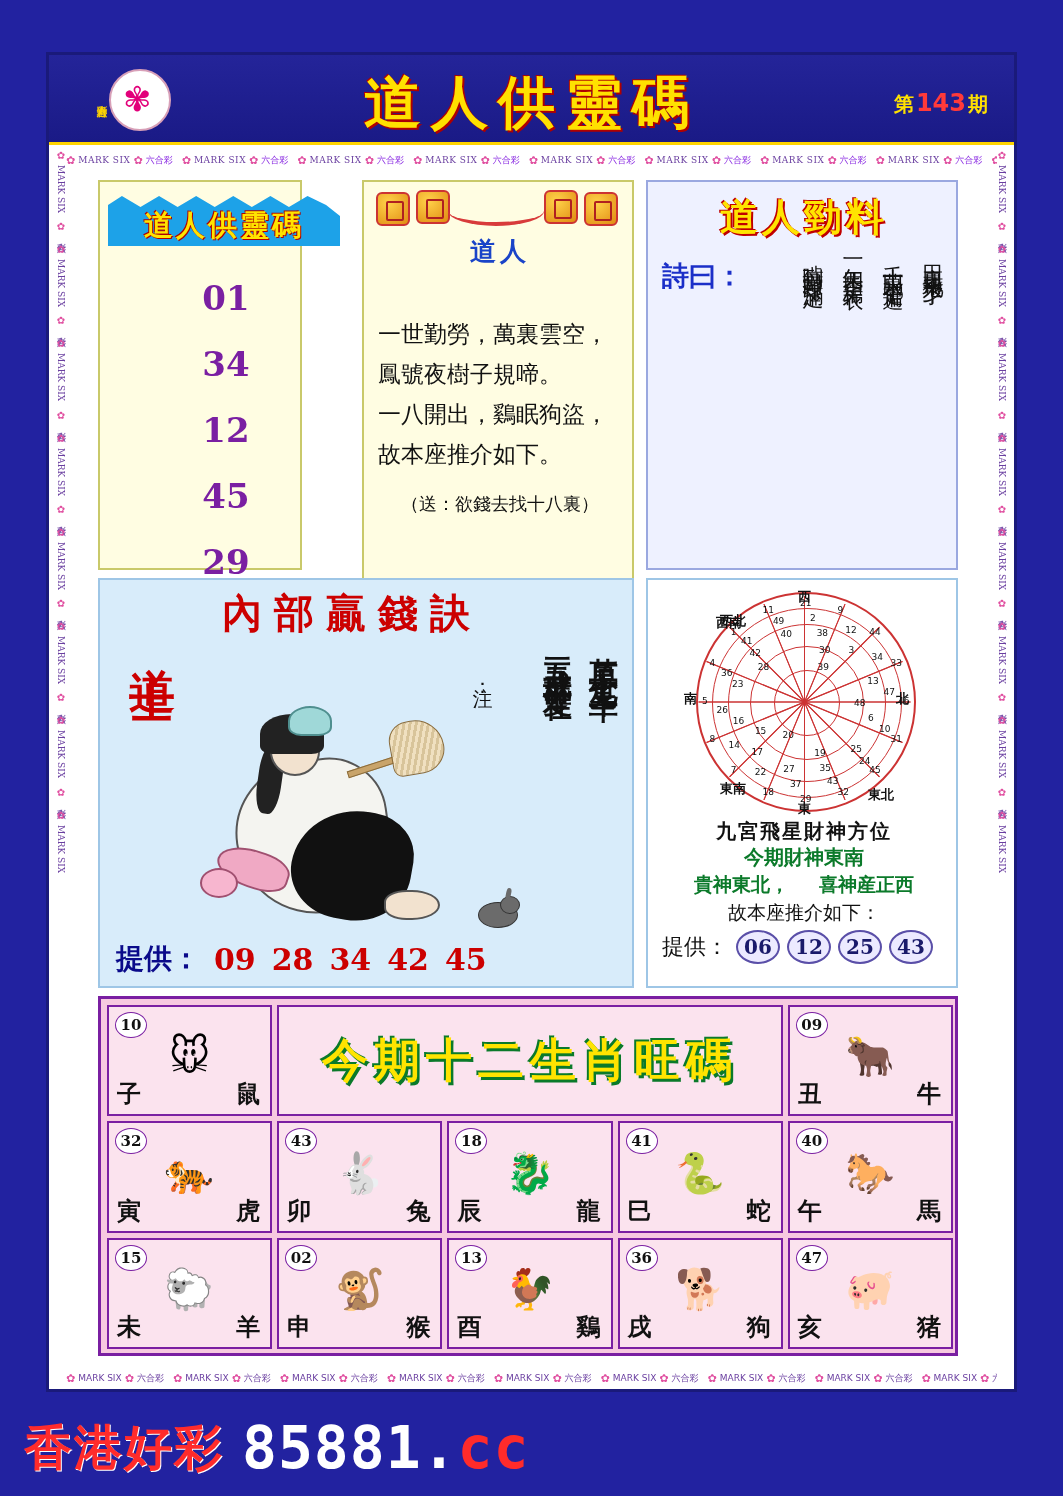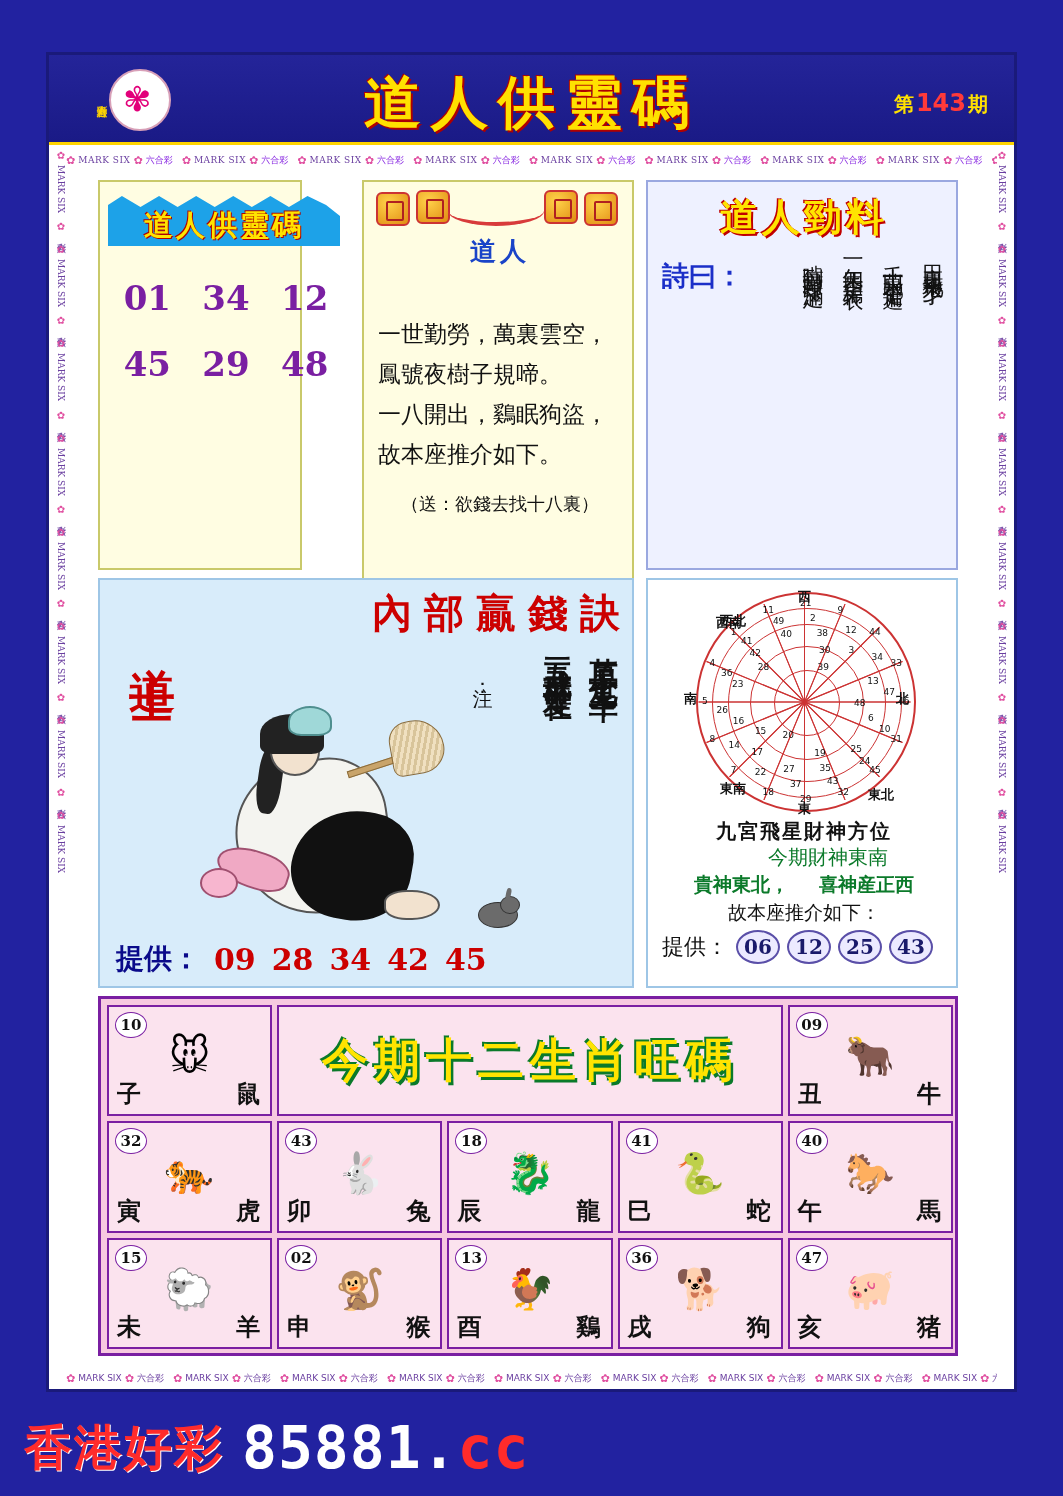--- a/index.html
+++ b/index.html
@@ -113,21 +113,21 @@
   }
   .boxA-banner .txt{
     position:absolute;left:0;top:16px;width:232px;text-align:center;
     font-family:"DejaVu Serif","Liberation Serif",serif;
     font-size:29px;font-weight:bold;color:#ffe400;
     text-shadow:1px 1px 0 #b00000,-1px -1px 0 #b00000;
     letter-spacing:3px;
   }
   .numgrid{
     position:absolute;left:14px;top:96px;width:224px;
-    display:grid;grid-template-columns:1fr 1fr 1fr;gap:26px 12px;
+    display:grid;grid-template-columns:1fr;gap:26px 12px;
   }
   .numcell{
     text-align:center;
     font-family:"DejaVu Serif","Liberation Serif",serif;
     font-size:34px;font-weight:bold;color:#7a1fa2;
   }
 
   
   .boxB{
     position:absolute;left:274px;top:8px;width:272px;height:483px;
@@ -198,21 +198,21 @@
   }
 
   
   .boxD{
     position:absolute;left:10px;top:406px;width:536px;height:410px;
     background:#d8ecfa;border:2px solid #9ec6e6;box-sizing:border-box;
   }
   .boxD-head{
     position:absolute;left:122px;top:6px;width:410px;
     font-family:"DejaVu Serif",serif;font-size:40px;font-weight:bold;color:#cc0000;
-    letter-spacing:12px;text-align:right;
+    letter-spacing:12px;text-align:left;
   }
   .boxD-daoshi{
     position:absolute;left:14px;top:52px;width:70px;
     writing-mode:vertical-rl;text-orientation:upright;
     font-family:"DejaVu Serif",serif;font-size:46px;font-weight:bold;color:#cc0000;
     letter-spacing:8px;height:150px;
   }
   .boxD-zhu{
     position:absolute;left:370px;top:92px;
     writing-mode:vertical-rl;text-orientation:upright;
@@ -332,21 +332,21 @@
     position:absolute;font-size:13px;color:#111;font-weight:bold;
     font-family:"DejaVu Serif",serif;
   }
   .boxE-l1{
     position:absolute;left:0;top:238px;width:312px;text-align:center;
     font-family:"DejaVu Serif",serif;font-size:20px;font-weight:bold;color:#111;
     letter-spacing:2px;
   }
   .boxE-l2{
     position:absolute;left:0;top:264px;width:312px;text-align:center;
-    font-family:"DejaVu Serif",serif;font-size:20px;font-weight:normal;color:#0b7a2a;margin-left:24px;
+    font-family:"DejaVu Serif",serif;font-size:20px;font-weight:bold;color:#0b7a2a;
   }
   .boxE-l3{
     position:absolute;left:0;top:292px;width:312px;text-align:center;
     font-family:"DejaVu Serif",serif;font-size:19px;font-weight:bold;color:#0b7a2a;
   }
   .boxE-l3 .sp{display:inline-block;width:30px;}
   .boxE-l4{
     position:absolute;left:0;top:320px;width:312px;text-align:center;
     font-family:"DejaVu Serif",serif;font-size:19px;color:#111;
   }

